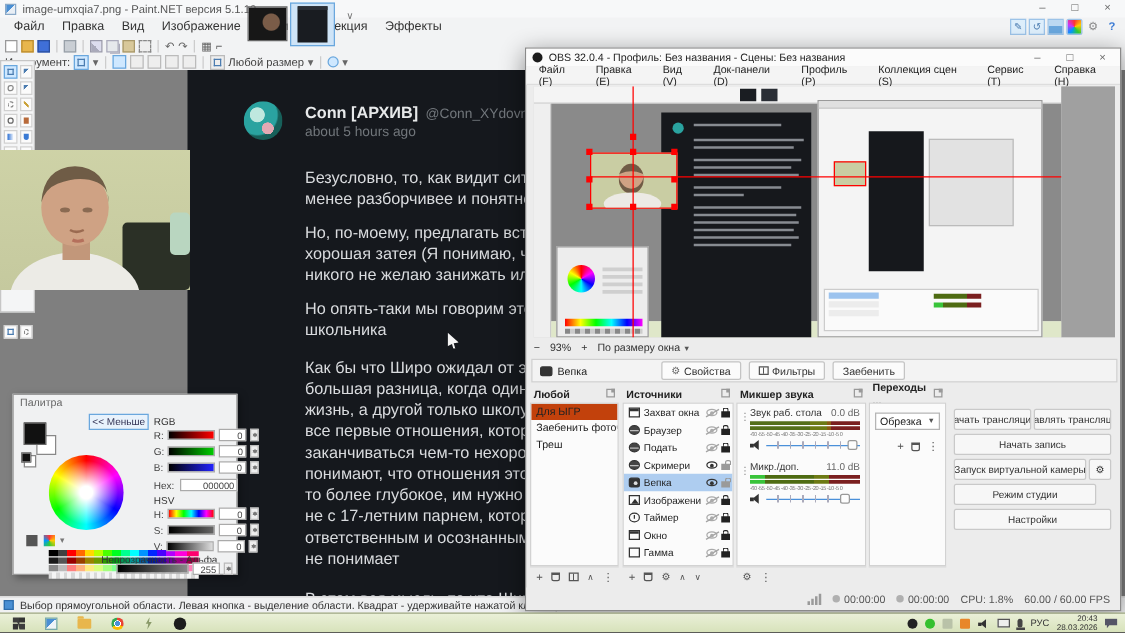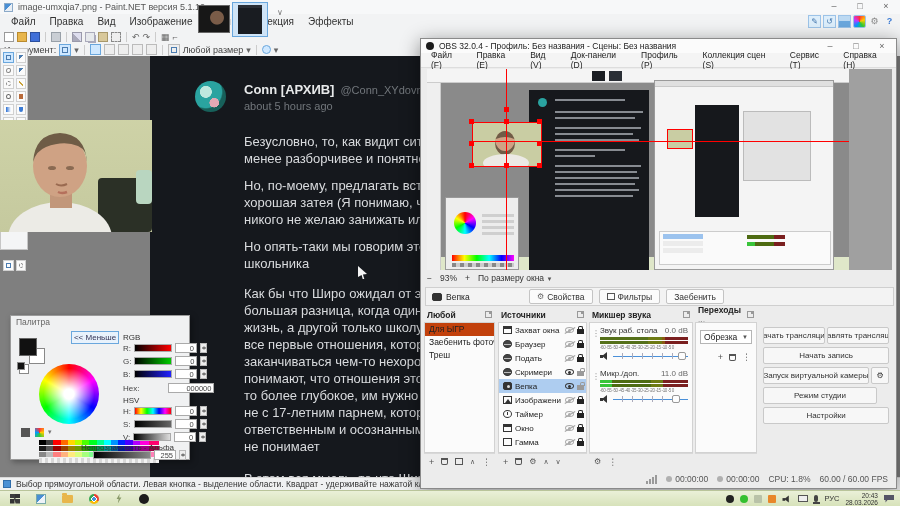--- a/index.html
+++ b/index.html
@@ -477,21 +477,21 @@
         <span class="spin"></span>
       </div>
     <div class="pal-row" style="left:112px;top:53px">
         <span>B:</span>
         <span class="pal-slider sl-b"></span>
         <span class="pal-val">0</span>
         <span class="spin"></span>
       </div>
     <div class="pal-row" style="left:112px;top:67px">
         <span>Hex:</span>
-        <span class="pal-val" style="width:46px;margin-left:26px">000000</span>
+        <span class="pal-val" style="width:46px;margin-left:2px">000000</span>
       </div>
     <div class="pal-right-label" style="top:80px">HSV</div>
     <div class="pal-row" style="left:112px;top:90px">
         <span>H:</span>
         <span class="pal-slider sl-h"></span>
         <span class="pal-val">0</span>
         <span class="spin"></span>
       </div>
     <div class="pal-row" style="left:112px;top:103px">
         <span>S:</span>

